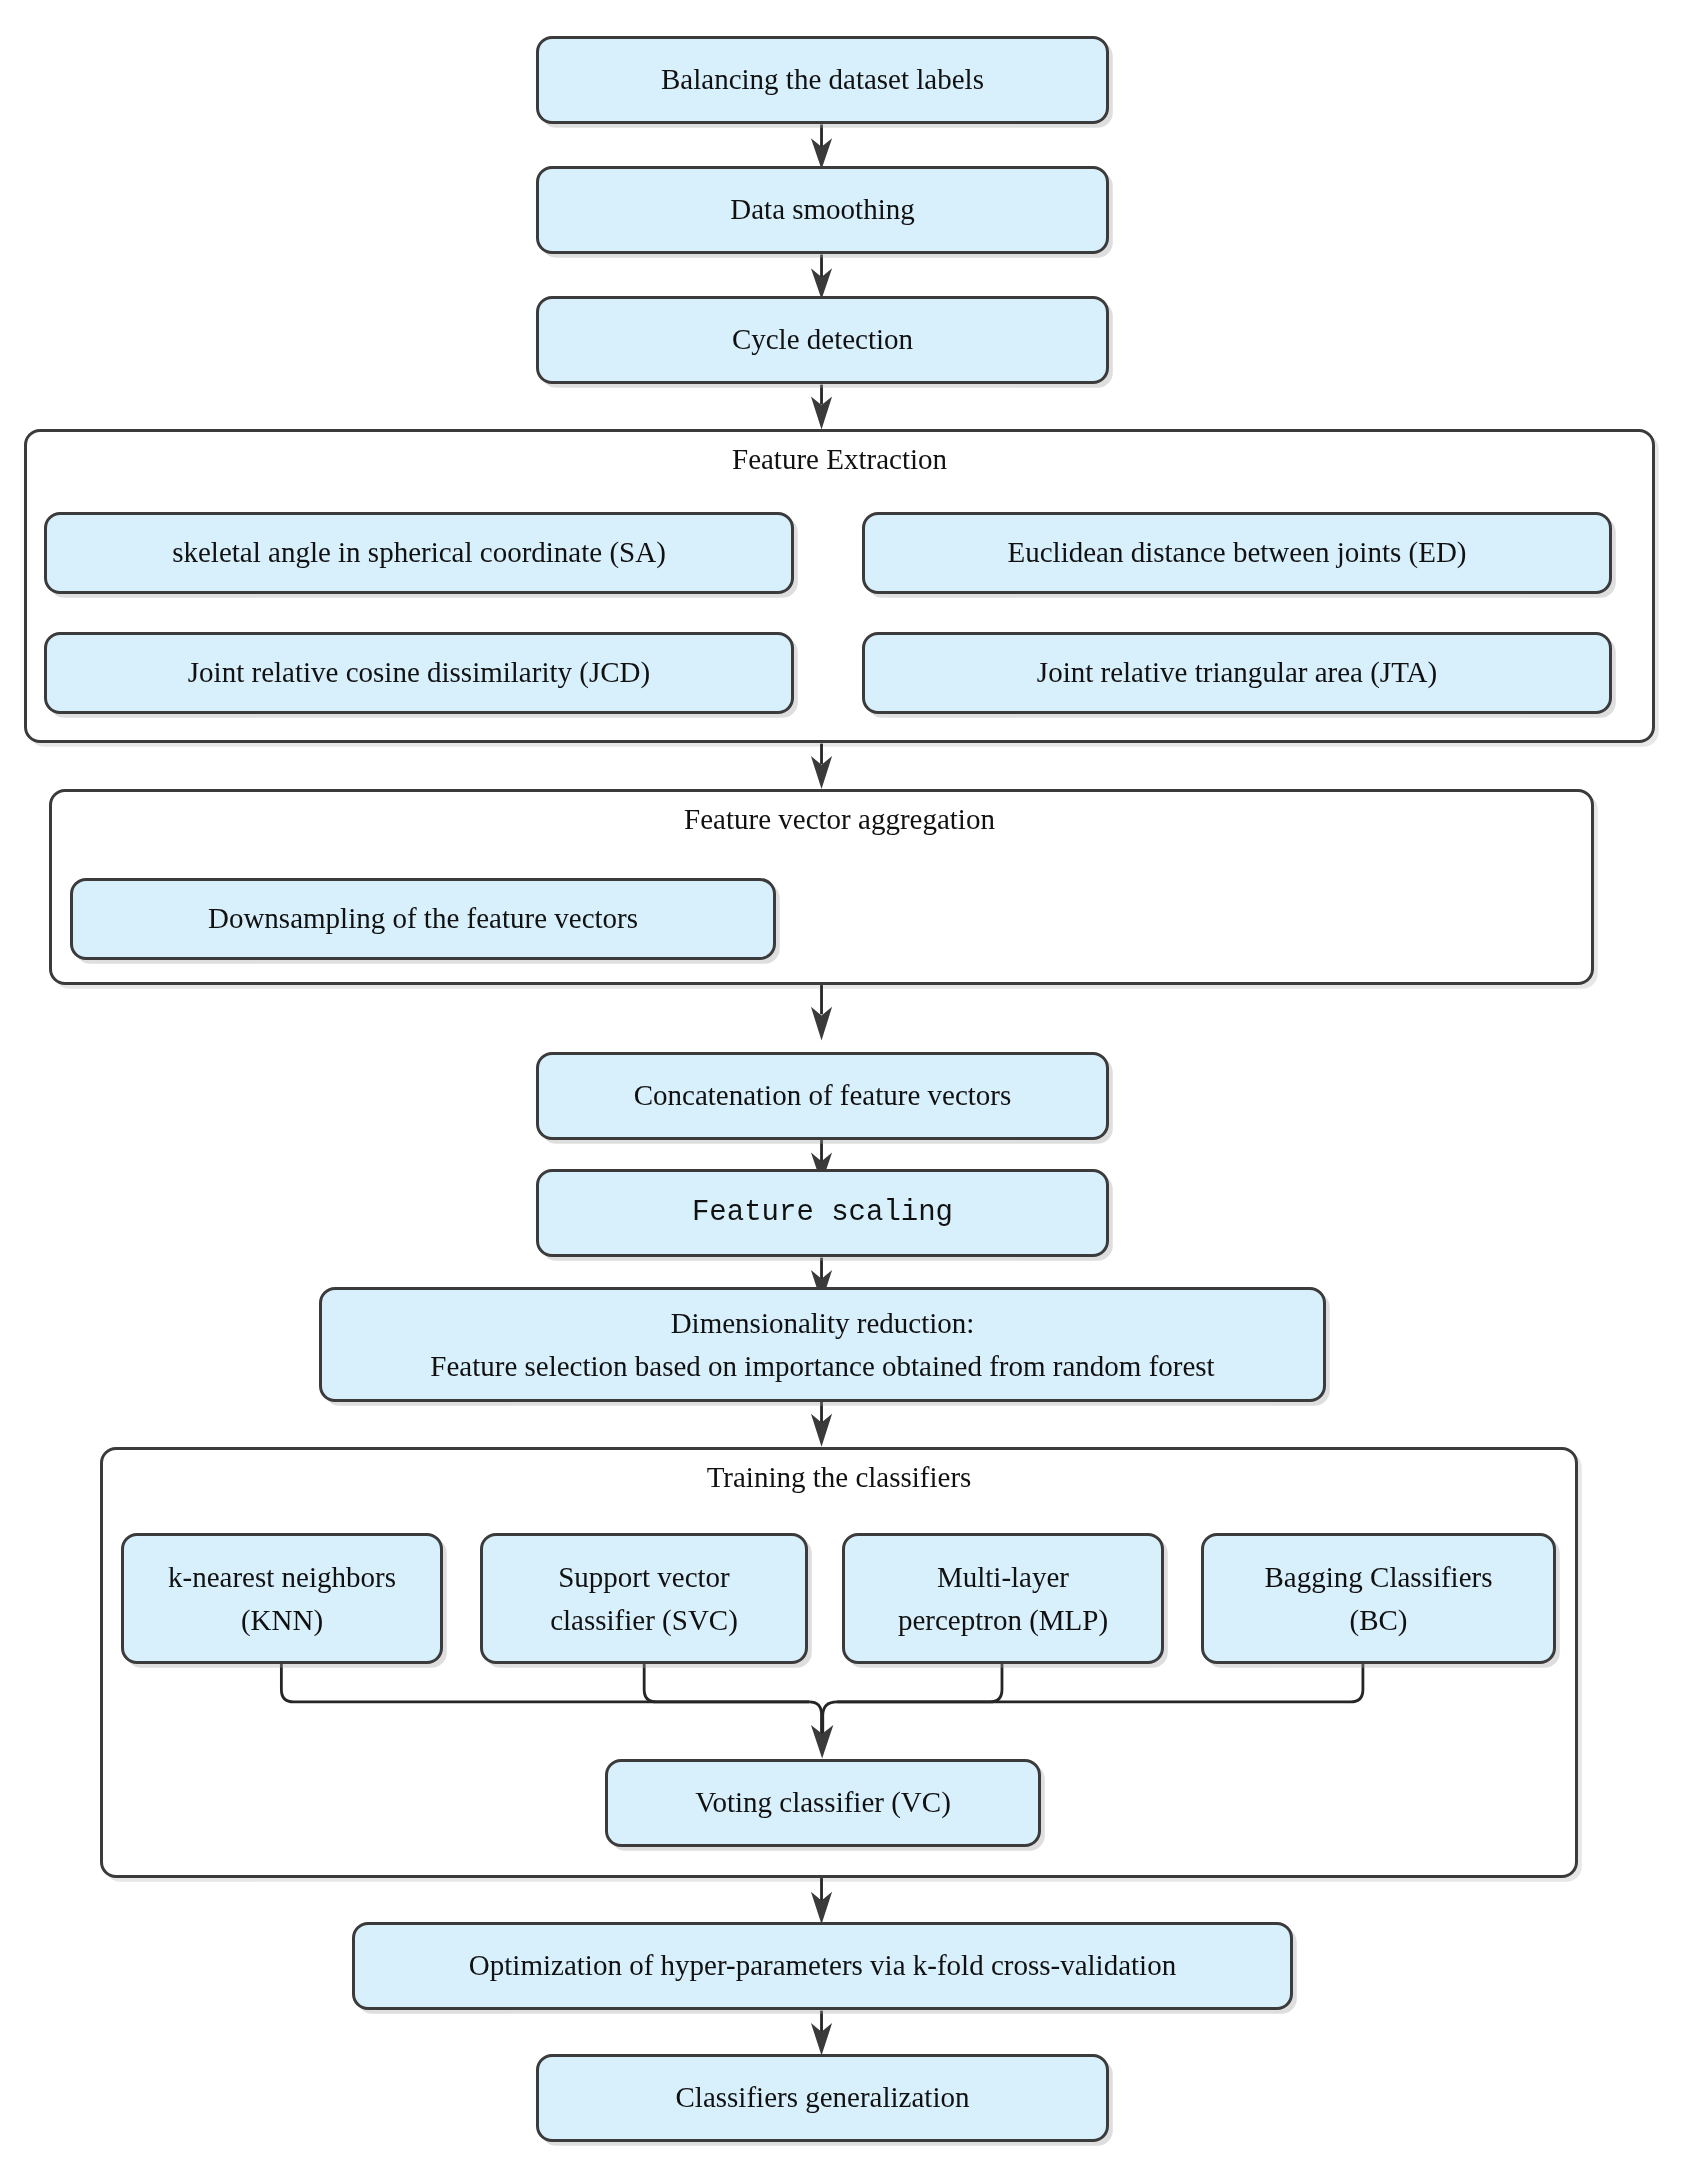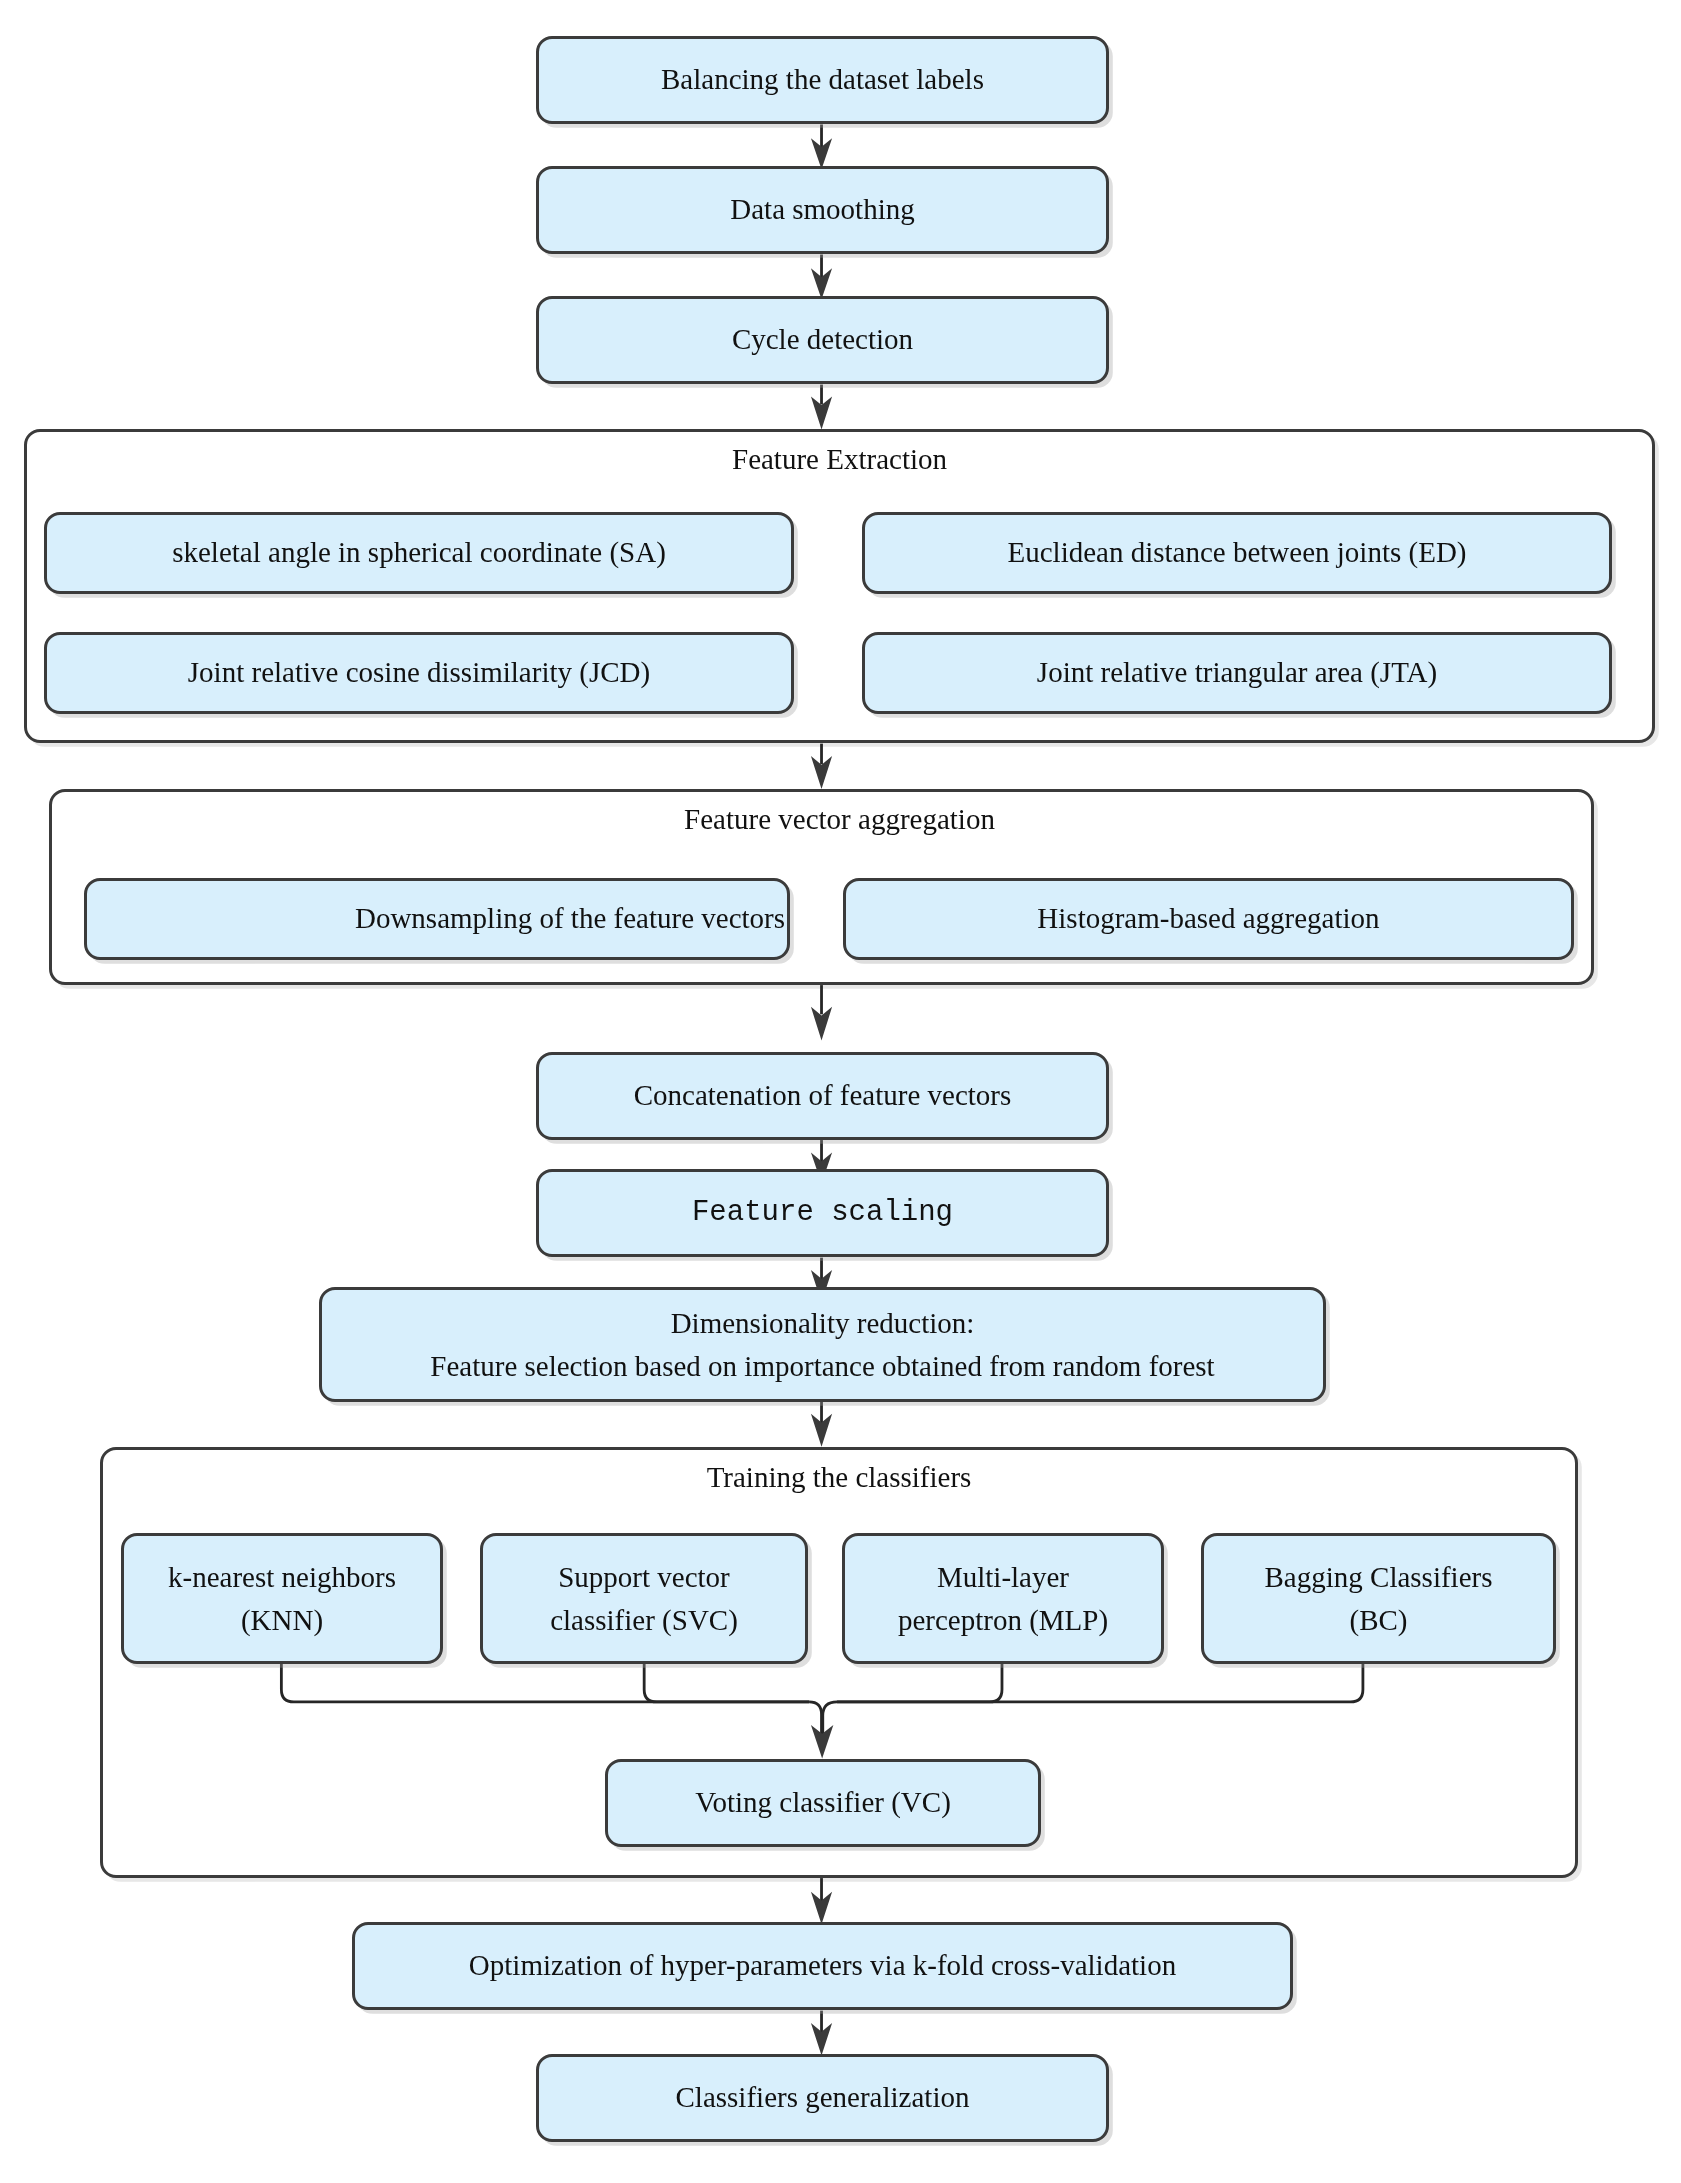--- a/index.html
+++ b/index.html
@@ -165,25 +165,22 @@
   </div>
   <div class="node" style="left:862px;top:632px;width:750px;height:82px;">
     <span>Joint relative triangular area (JTA)</span>
   </div>
 
   <div class="group" style="left:49px;top:789px;width:1545px;height:196px;"></div>
   <div class="group-title" style="left:49px;top:803px;width:1545px;padding-left:18px;">
     <span>Feature vector aggregation</span>
   </div>
 
-  <div class="node" style="left:84px;top:878px;width:706px;height:82px;justify-content:flex-end;">
+  <div class="node" style="left:70px;top:878px;width:706px;height:82px;">
     <span>Downsampling of the feature vectors</span>
-  </div>
-  <div class="node" style="left:843px;top:878px;width:731px;height:82px;">
-    <span>Histogram-based aggregation</span>
   </div>
 
   <div class="node" style="left:536px;top:1052px;width:573px;height:88px;">
     <span>Concatenation of feature vectors</span>
   </div>
 
   <div class="node" style="left:536px;top:1169px;width:573px;height:88px;font-family:Liberation Mono, monospace;">
     <span>Feature scaling</span>
   </div>
 

